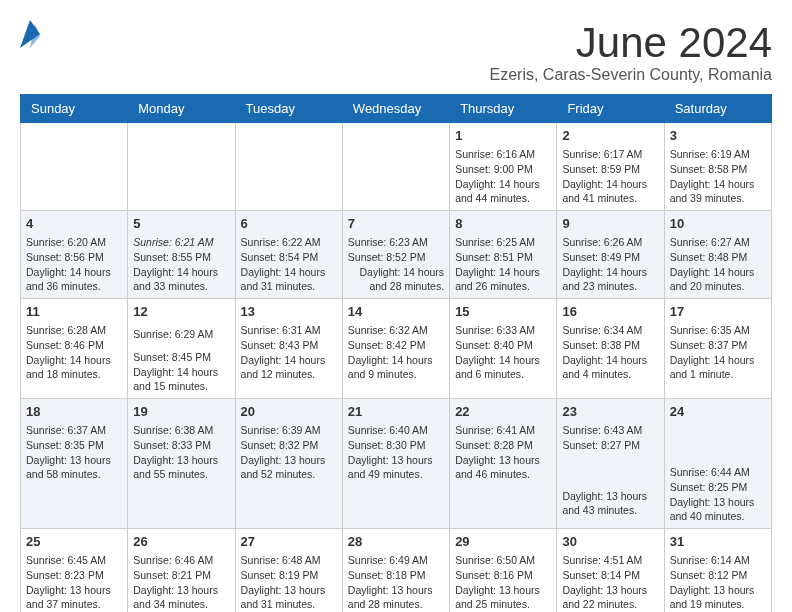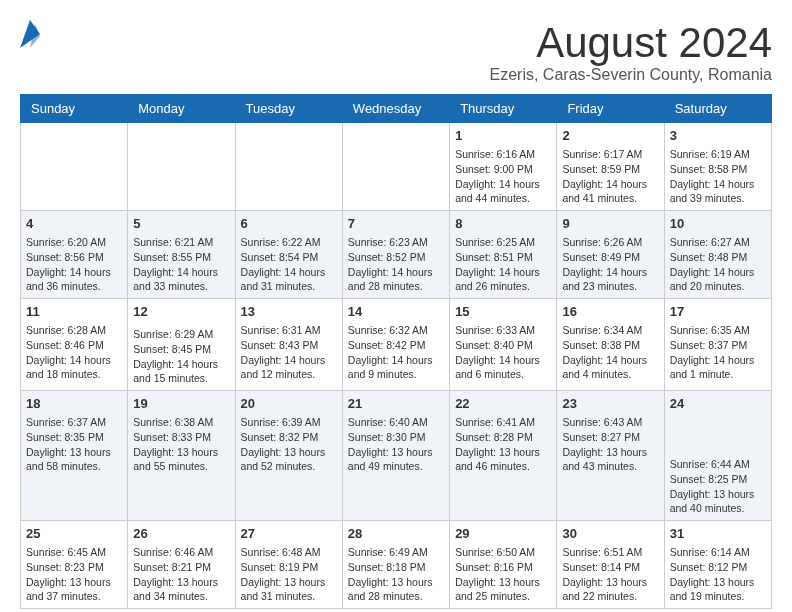--- a/index.html
+++ b/index.html
@@ -83,21 +83,21 @@
 <div class="header-area">
   <div class="logo">
     <div style="display:flex;align-items:center;gap:2px;">
       <svg width="20" height="28" viewBox="0 0 20 28">
         <polygon points="0,28 20,14 10,0" fill="#1a6ab1"></polygon>
         <polygon points="10,28 20,16 15,4" fill="#1a6ab1" opacity="0.5"></polygon>
       </svg>
     </div>
   </div>
   <div class="title-area">
-    <div class="main-title">August 2024</div>
+    <div class="main-title">June 2024</div>
     <div class="subtitle">Ezeris, Caras-Severin County, Romania</div>
   </div>
 </div>
 
 <table class="calendar-table">
   <thead>
     <tr>
     <th>Sunday</th>
         <th>Monday</th>
         <th>Tuesday</th>
@@ -134,35 +134,35 @@
       </tr>
       <tr class="row-even">
         <td>
           <span class="day-number">4</span>
           <span style="display: block;">Sunrise: 6:20 AM</span>
           <span style="display: block;">Sunset: 8:56 PM</span>
           <span style="display: block;">Daylight: 14 hours and 36 minutes.</span>
         </td>
         <td>
           <span class="day-number">5</span>
-          <span style="display: block;">Sunrise: 6:21 AM</span>
+          <span style="display: block; font-style: italic;">Sunrise: 6:21 AM</span>
           <span style="display: block;">Sunset: 8:55 PM</span>
           <span style="display: block;">Daylight: 14 hours and 33 minutes.</span>
         </td>
         <td>
           <span class="day-number">6</span>
           <span style="display: block;">Sunrise: 6:22 AM</span>
           <span style="display: block;">Sunset: 8:54 PM</span>
           <span style="display: block;">Daylight: 14 hours and 31 minutes.</span>
         </td>
         <td>
           <span class="day-number">7</span>
           <span style="display: block;">Sunrise: 6:23 AM</span>
           <span style="display: block;">Sunset: 8:52 PM</span>
-          <span style="display: block;">Daylight: 14 hours and 28 minutes.</span>
+          <span style="display: block; text-align: right;">Daylight: 14 hours and 28 minutes.</span>
         </td>
         <td>
           <span class="day-number">8</span>
           <span style="display: block;">Sunrise: 6:25 AM</span>
           <span style="display: block;">Sunset: 8:51 PM</span>
           <span style="display: block;">Daylight: 14 hours and 26 minutes.</span>
         </td>
         <td>
           <span class="day-number">9</span>
           <span style="display: block;">Sunrise: 6:26 AM</span>
@@ -179,21 +179,21 @@
       <tr class="row-odd">
         <td>
           <span class="day-number">11</span>
           <span style="display: block;">Sunrise: 6:28 AM</span>
           <span style="display: block;">Sunset: 8:46 PM</span>
           <span style="display: block;">Daylight: 14 hours and 18 minutes.</span>
         </td>
         <td>
           <span class="day-number">12</span>
           <span style="display: block; margin-top: 6px;">Sunrise: 6:29 AM</span>
-          <span style="display: block;">Sunset: 8:45 PM</span>
+          <span style="display: block; margin-top: 8px;">Sunset: 8:45 PM</span>
           <span style="display: block;">Daylight: 14 hours and 15 minutes.</span>
         </td>
         <td>
           <span class="day-number">13</span>
           <span style="display: block;">Sunrise: 6:31 AM</span>
           <span style="display: block;">Sunset: 8:43 PM</span>
           <span style="display: block;">Daylight: 14 hours and 12 minutes.</span>
         </td>
         <td>
           <span class="day-number">14</span>
@@ -248,21 +248,21 @@
         <td>
           <span class="day-number">22</span>
           <span style="display: block;">Sunrise: 6:41 AM</span>
           <span style="display: block;">Sunset: 8:28 PM</span>
           <span style="display: block;">Daylight: 13 hours and 46 minutes.</span>
         </td>
         <td>
           <span class="day-number">23</span>
           <span style="display: block;">Sunrise: 6:43 AM</span>
           <span style="display: block;">Sunset: 8:27 PM</span>
-          <span style="display: block;">Daylight: 13 hours and 43 minutes.</span>
+          <span style="display: block; margin-top: 36px;">Daylight: 13 hours and 43 minutes.</span>
         </td>
         <td>
           <span class="day-number">24</span>
           <span style="display: block; margin-top: 44px;">Sunrise: 6:44 AM</span>
           <span style="display: block;">Sunset: 8:25 PM</span>
           <span style="display: block;">Daylight: 13 hours and 40 minutes.</span>
         </td>
       </tr>
       <tr class="row-odd">
         <td>
@@ -290,21 +290,21 @@
           <span style="display: block;">Daylight: 13 hours and 28 minutes.</span>
         </td>
         <td>
           <span class="day-number">29</span>
           <span style="display: block;">Sunrise: 6:50 AM</span>
           <span style="display: block;">Sunset: 8:16 PM</span>
           <span style="display: block;">Daylight: 13 hours and 25 minutes.</span>
         </td>
         <td>
           <span class="day-number">30</span>
-          <span style="display: block;">Sunrise: 6:51 AM</span>
+          <span style="display: block;">Sunrise: 4:51 AM</span>
           <span style="display: block;">Sunset: 8:14 PM</span>
           <span style="display: block;">Daylight: 13 hours and 22 minutes.</span>
         </td>
         <td>
           <span class="day-number">31</span>
           <span style="display: block;">Sunrise: 6:14 AM</span>
           <span style="display: block;">Sunset: 8:12 PM</span>
           <span style="display: block;">Daylight: 13 hours and 19 minutes.</span>
         </td>
       </tr>

